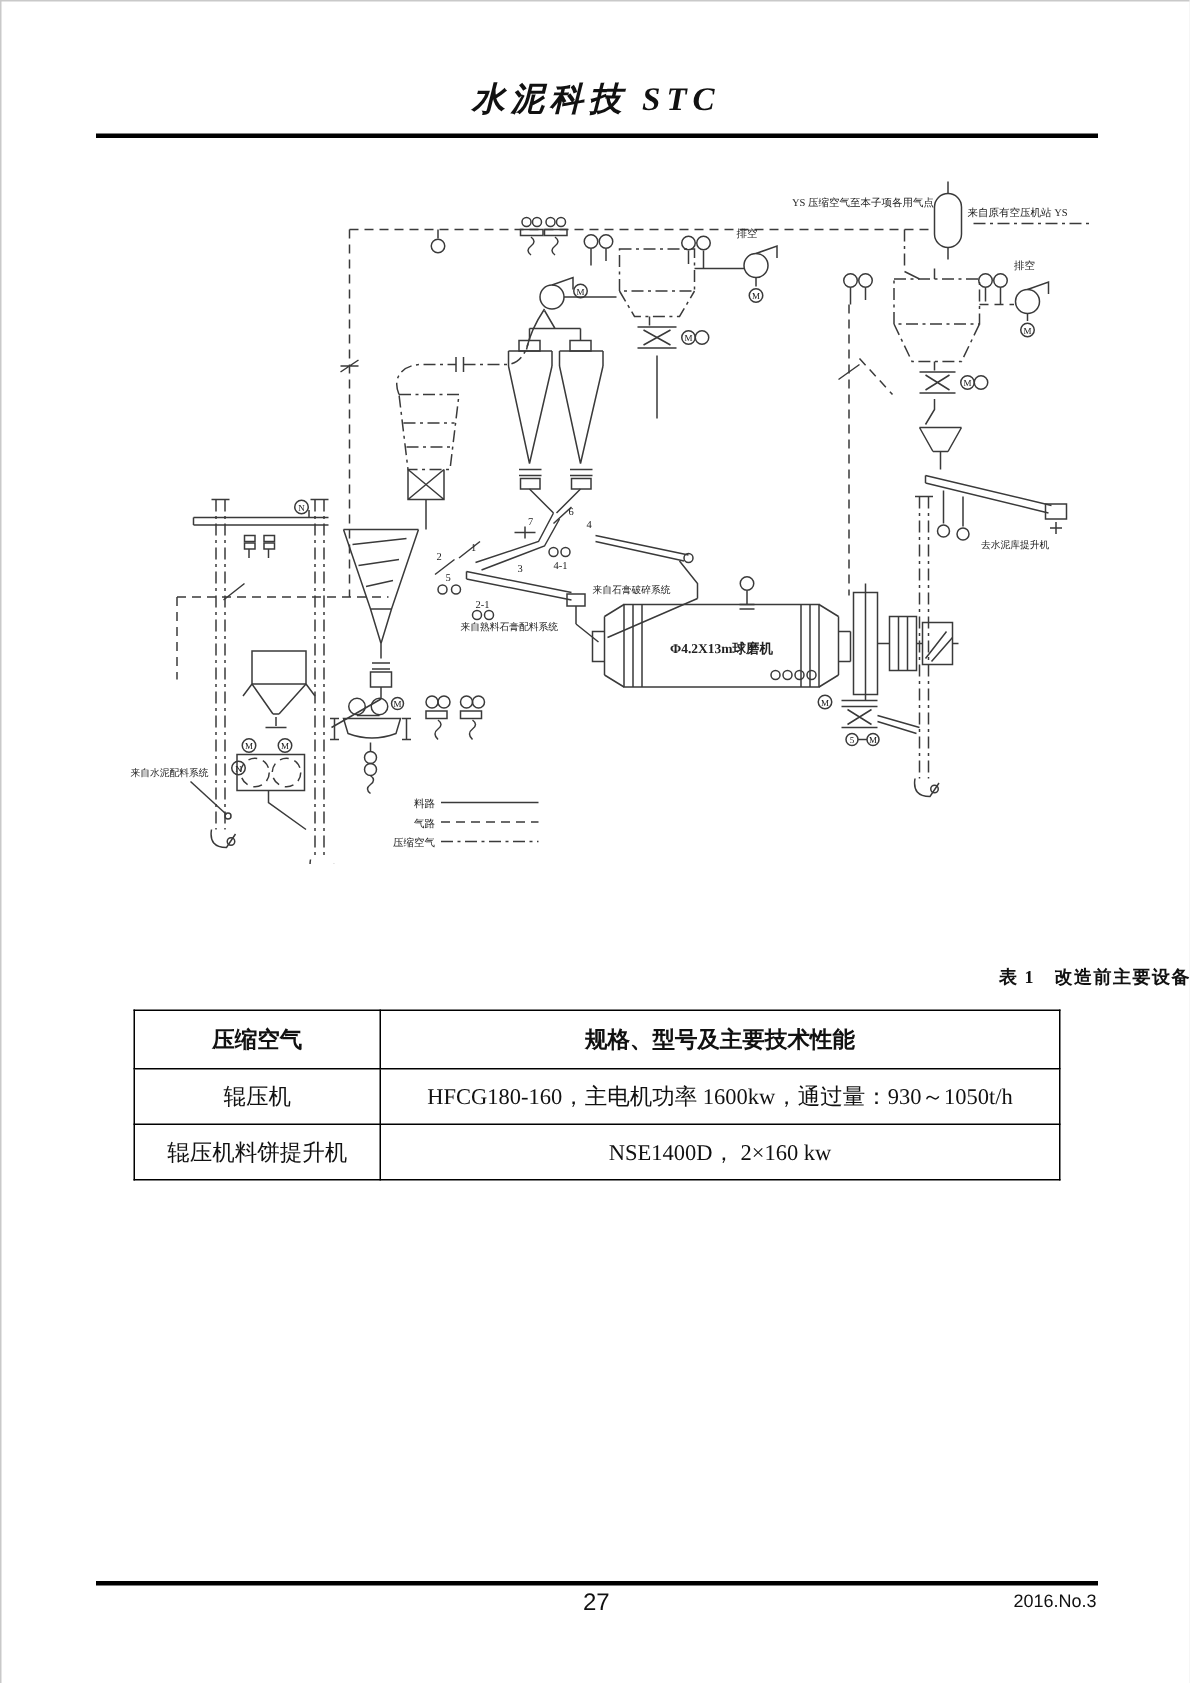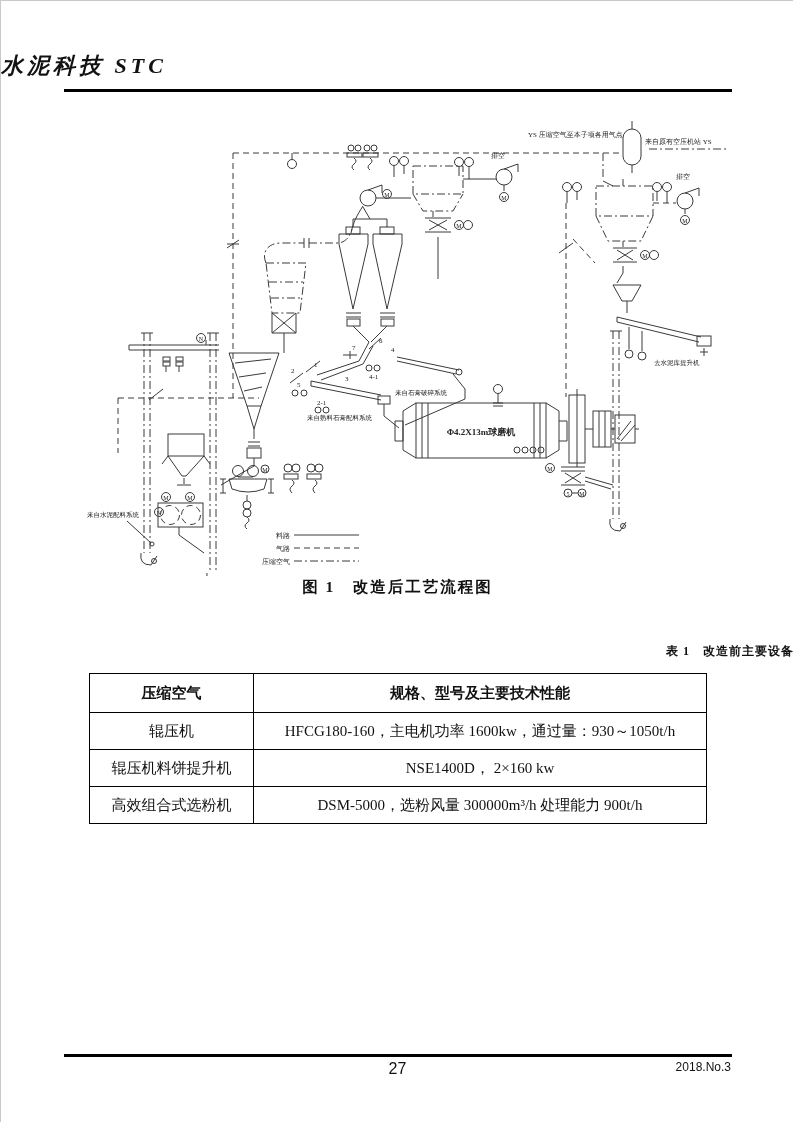--- a/index.html
+++ b/index.html
@@ -1,18 +1,18 @@
 <!DOCTYPE html>
 <html><head>
 <meta charset="utf-8">
 <style>
   html,body{margin:0;padding:0;background:#e8e8e8;}
   .page{position:relative;width:793px;height:1122px;background:#fff;border:1px solid #c9c9c9;
         margin:0 auto;font-family:"Liberation Serif",serif;color:#111;overflow:hidden;}
-  .hdr-title{position:absolute;top:50px;left:0;width:100%;text-align:left;
+  .hdr-title{position:absolute;top:50px;left:0;width:100%;text-align:center;
         font-size:22px;font-weight:bold;font-style:italic;letter-spacing:4px;}
   .hdr-rule{position:absolute;top:88px;left:63px;width:668px;height:3px;background:#000;}
   .fig-caption{position:absolute;top:576px;left:0;width:100%;text-align:center;
         font-size:15.5px;font-weight:600;letter-spacing:2px;}
   .tbl-title{position:absolute;top:642px;left:0;width:100%;text-align:right;
         font-size:12px;font-weight:600;letter-spacing:1px;}
   table.equip{position:absolute;top:672px;left:88px;width:618px;border-collapse:collapse;
         font-size:15px;table-layout:fixed;}
   table.equip th,table.equip td{border:1.5px solid #000;text-align:center;vertical-align:middle;
         padding:0 4px;}
@@ -291,44 +291,39 @@
       <text class="t7" x="344" y="380">3</text>
       <text class="t7" x="390" y="351">4</text>
       <text class="t7" x="296" y="386">5</text>
       <text class="t7" x="378" y="342">6</text>
       <text class="t7" x="351" y="349">7</text>
       <text class="t7" x="316" y="404">2-1</text>
       <text class="t7" x="368" y="378">4-1</text>
     </g>
   </svg>
 
-  <div class="fig-caption">图 1　改造后工艺流程图</div>
 
   <div class="tbl-title">表 1　改造前主要设备</div>
 
   <table class="equip">
     <thead>
       <tr>
         <th class="c1">压缩空气</th>
         <th>规格、型号及主要技术性能</th>
       </tr>
     </thead>
     <tbody>
       <tr>
         <td class="c1">辊压机</td>
         <td>HFCG180-160，主电机功率 1600kw，通过量：930～1050t/h</td>
       </tr>
       <tr>
         <td class="c1">辊压机料饼提升机</td>
         <td>NSE1400D， 2×160 kw</td>
       </tr>
-      <tr>
-        <td class="c1">高效组合式选粉机</td>
-        <td>DSM-5000，选粉风量 300000m³/h 处理能力 900t/h</td>
-      </tr>
     </tbody>
   </table>
 
   <div class="foot-rule"></div>
   <div class="foot-page">27</div>
-  <div class="foot-issue">2018.No.3</div>
+  <div class="foot-issue">2016.No.3</div>
 
 </div>
 
 </body></html>

